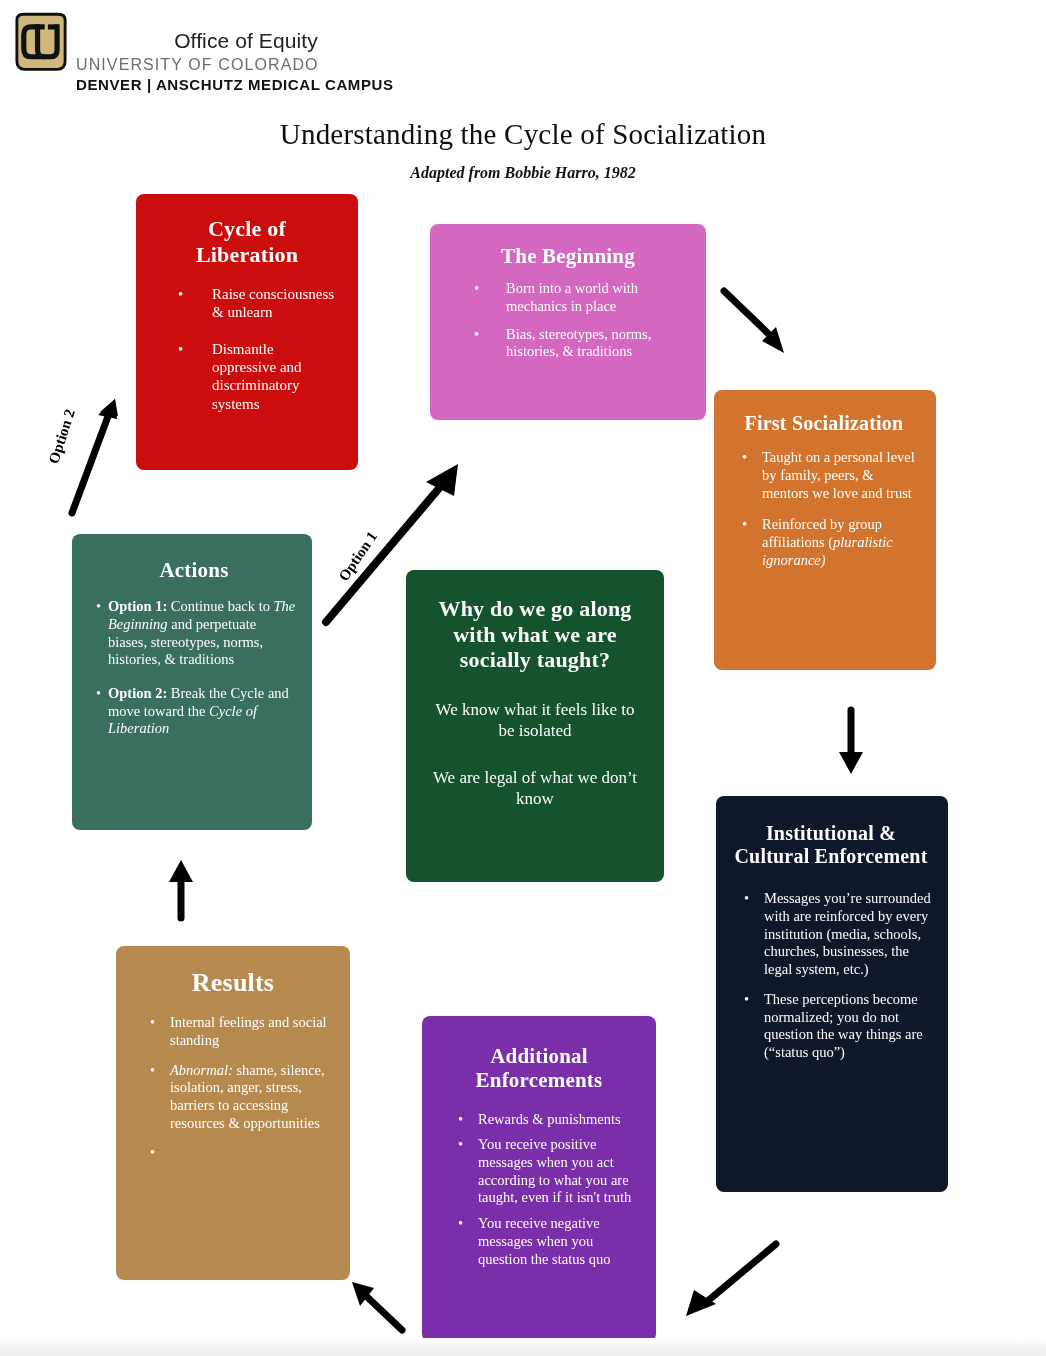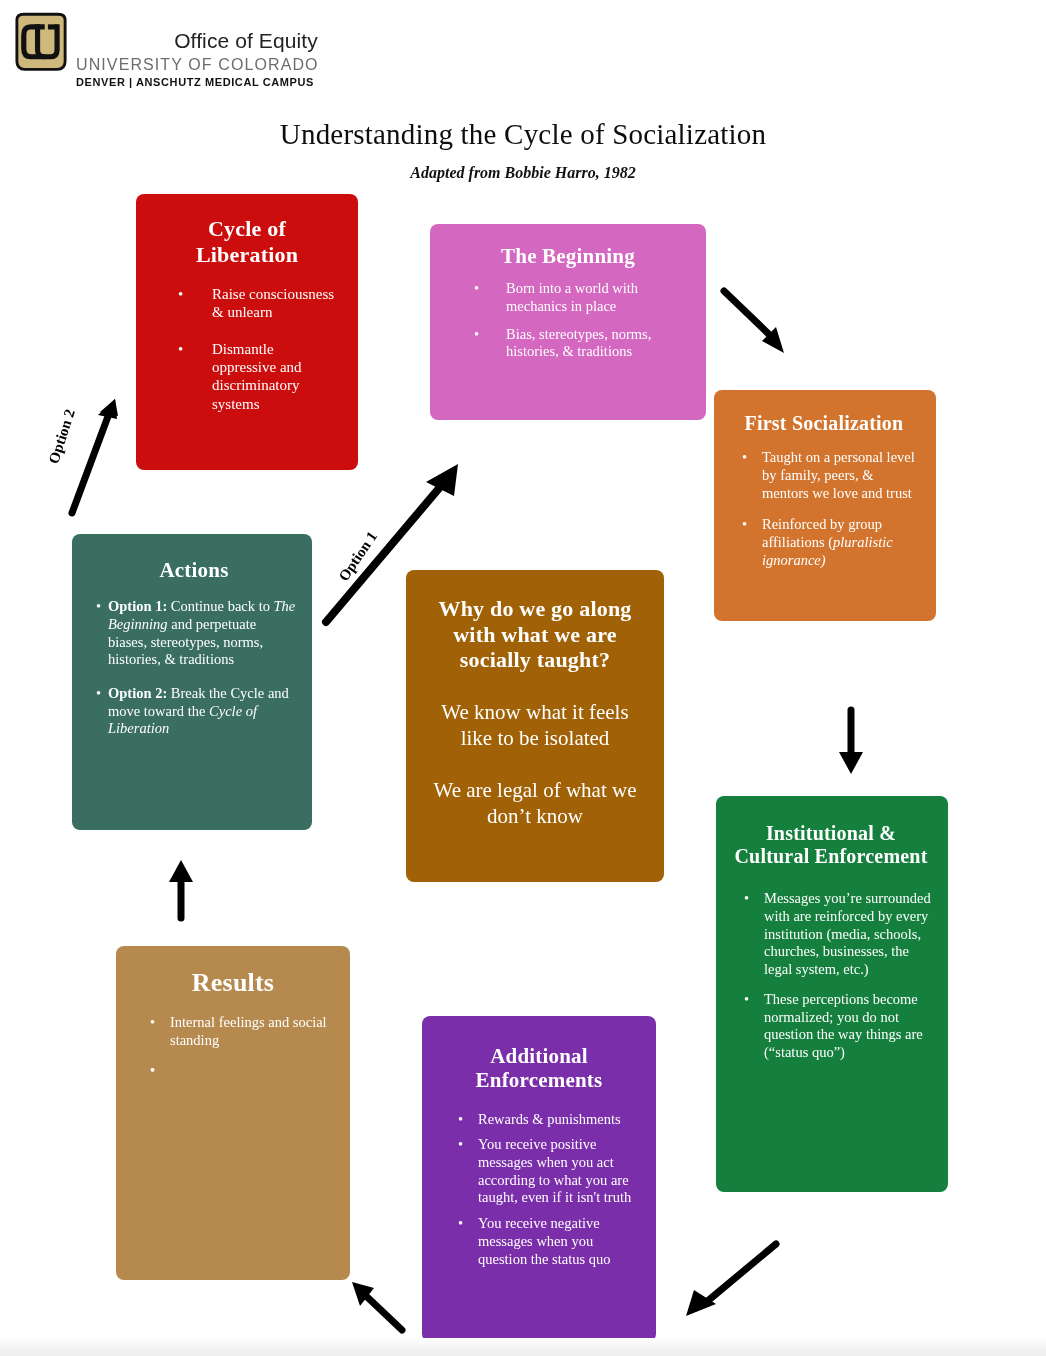--- a/index.html
+++ b/index.html
@@ -57,21 +57,21 @@
   }
   .logo-sub1 {
     font-family: "Liberation Sans", sans-serif;
     font-size: 16px;
     color: #6d6d6d;
     letter-spacing: 1.1px;
     margin-top: 4px;
   }
   .logo-sub2 {
     font-family: "Liberation Sans", sans-serif;
-    font-size: 11px;
+    font-size: 15px;
     color: #111111;
     font-weight: bold;
     letter-spacing: 0.6px;
     margin-top: 2px;
   }
 
   
   .title-wrap {
     position: absolute;
     left: 0; right: 0;
@@ -142,56 +142,56 @@
   #box-beginning {
     left: 430px; top: 224px; width: 276px; height: 196px;
     background: #D467C0;
     padding: 20px 16px 0 16px;
   }
   #box-beginning h2 { font-size: 21px; }
   #box-beginning ul { margin-top: 12px; padding-left: 28px; }
   #box-beginning li { font-size: 14.5px; padding-left: 32px; margin-bottom: 10px; }
 
   #box-first-soc {
-    left: 714px; top: 390px; width: 222px; height: 231px;
+    left: 714px; top: 390px; width: 222px; height: 280px;
     background: #D2742E;
     padding: 22px 16px 0 14px;
   }
   #box-first-soc h2 { font-size: 20px; }
   #box-first-soc ul { margin-top: 14px; padding-left: 14px; }
   #box-first-soc li { font-size: 14.5px; padding-left: 20px; margin-bottom: 14px; }
 
   #box-actions {
     left: 72px; top: 534px; width: 240px; height: 296px;
     background: #396E60;
     padding: 24px 16px 0 20px;
   }
   #box-actions h2 { font-size: 21px; }
   #box-actions ul { margin-top: 16px; padding-left: 4px; }
   #box-actions li { font-size: 14.5px; padding-left: 12px; margin-bottom: 16px; }
   #box-actions li .bullet { left: 0; }
 
   #box-why {
     left: 406px; top: 570px; width: 258px; height: 312px;
-    background: #a16207;
+    background: #14532d;
     padding: 26px 20px 0 20px;
     text-align: center;
   }
   #box-why h2 { font-size: 22px; }
   #box-why .plain {
     font-family: "Liberation Serif", serif;
-    font-size: 21px;
+    font-size: 17px;
     line-height: 1.25;
     margin-top: 26px;
     text-align: center;
   }
 
   #box-inst {
     left: 716px; top: 796px; width: 232px; height: 396px;
-    background: #15803d;
+    background: #0f172a;
     padding: 26px 16px 0 14px;
   }
   #box-inst h2 { font-size: 20px; }
   #box-inst ul { margin-top: 22px; padding-left: 14px; }
   #box-inst li { font-size: 14.5px; padding-left: 20px; margin-bottom: 12px; }
 
   #box-results {
     left: 116px; top: 946px; width: 234px; height: 334px;
     background: #B68A4E;
     padding: 22px 14px 0 14px;
@@ -337,20 +337,21 @@
 
   <div class="box" id="box-results">
     <h2>Results</h2>
     <ul>
       <li>
         <span class="bullet">•</span>
         <span class="li-text">Internal feelings and social standing</span>
       </li>
       <li>
         <span class="bullet">•</span>
+        <span class="li-text"><span class="it">Abnormal:</span><span> shame, silence, isolation, anger, stress, barriers to accessing resources &amp; opportunities</span></span>
       </li>
       <li>
         <span class="bullet">•</span>
       </li>
     </ul>
   </div>
 
   <div class="box" id="box-addl">
     <h2>Additional Enforcements</h2>
     <ul>

